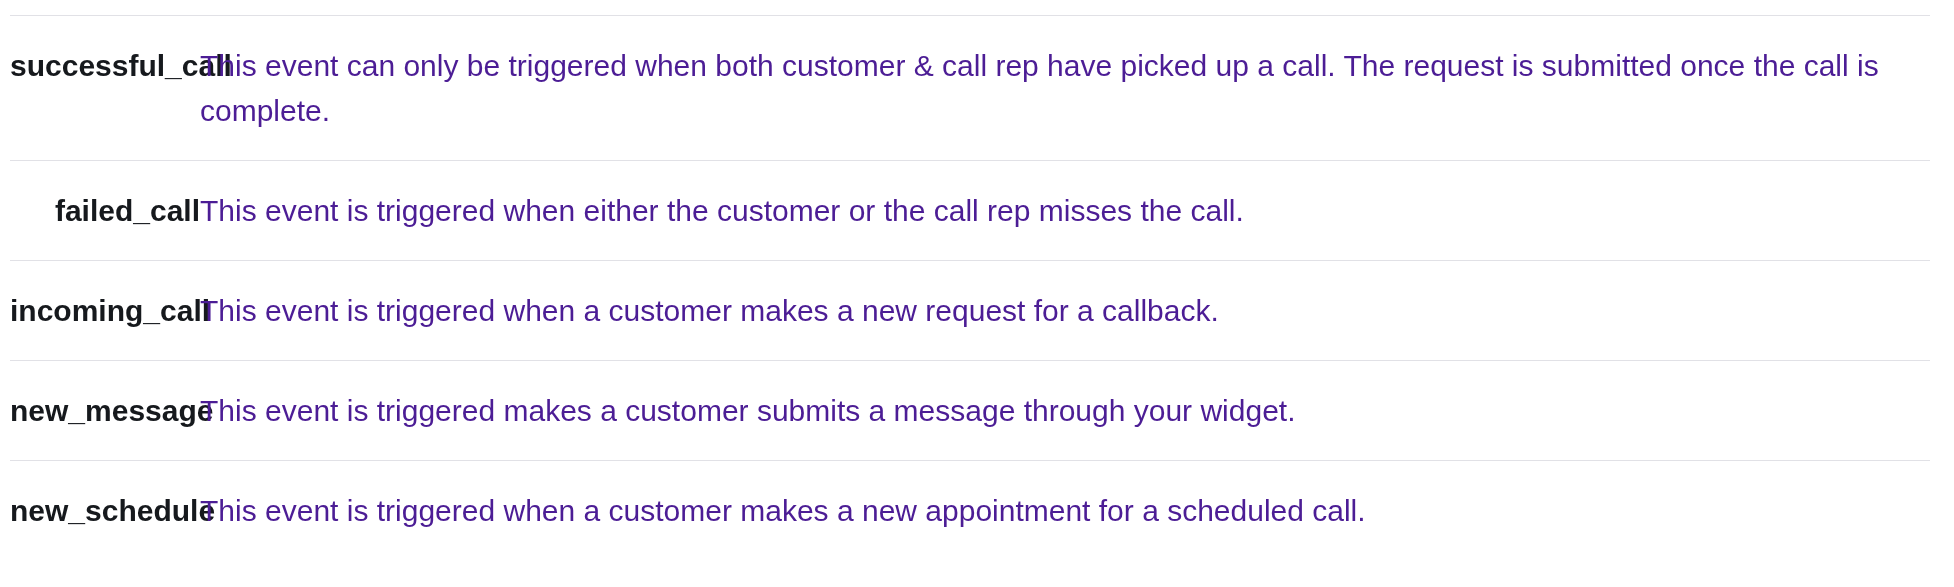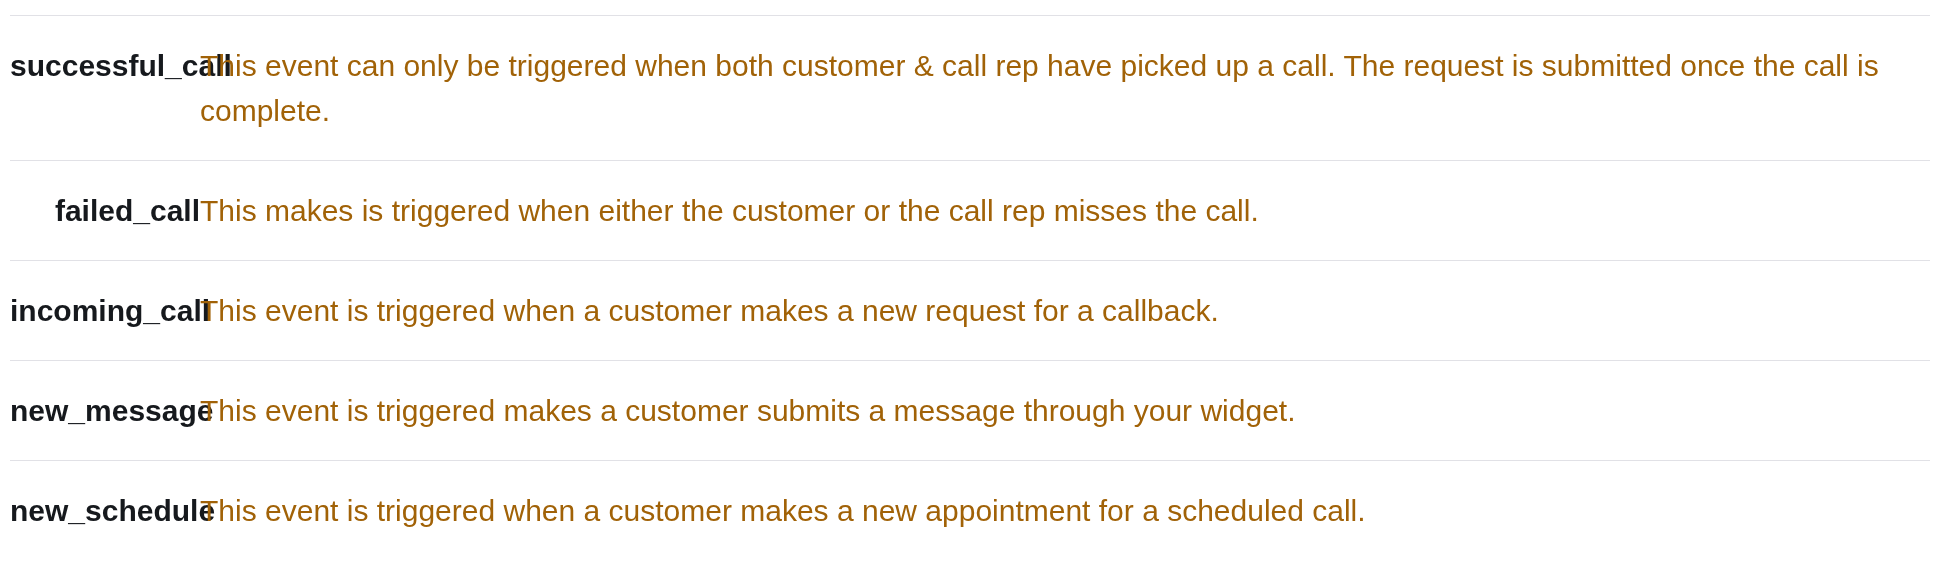--- a/index.html
+++ b/index.html
@@ -30,36 +30,36 @@
   }
   td.term {
     width: 190px;
     text-align: right;
     font-weight: bold;
     white-space: nowrap;
     color: #16191d;
   }
   td.desc {
     padding-left: 37px;
-    color: #a16207;
+    color: #4c1d95;
   }
 </style>
 </head>
 <body>
 
 <div class="page">
   <table class="events">
     <tbody>
       <tr>
         <td class="term">successful_call</td>
         <td class="desc">This event can only be triggered when both customer &amp; call rep have picked up a call. The request is submitted once the call is complete.</td>
       </tr>
       <tr>
         <td class="term">failed_call</td>
-        <td class="desc">This makes is triggered when either the customer or the call rep misses the call.</td>
+        <td class="desc">This event is triggered when either the customer or the call rep misses the call.</td>
       </tr>
       <tr>
         <td class="term">incoming_call</td>
         <td class="desc">This event is triggered when a customer makes a new request for a callback.</td>
       </tr>
       <tr>
         <td class="term">new_message</td>
         <td class="desc">This event is triggered makes a customer submits a message through your widget.</td>
       </tr>
       <tr>

